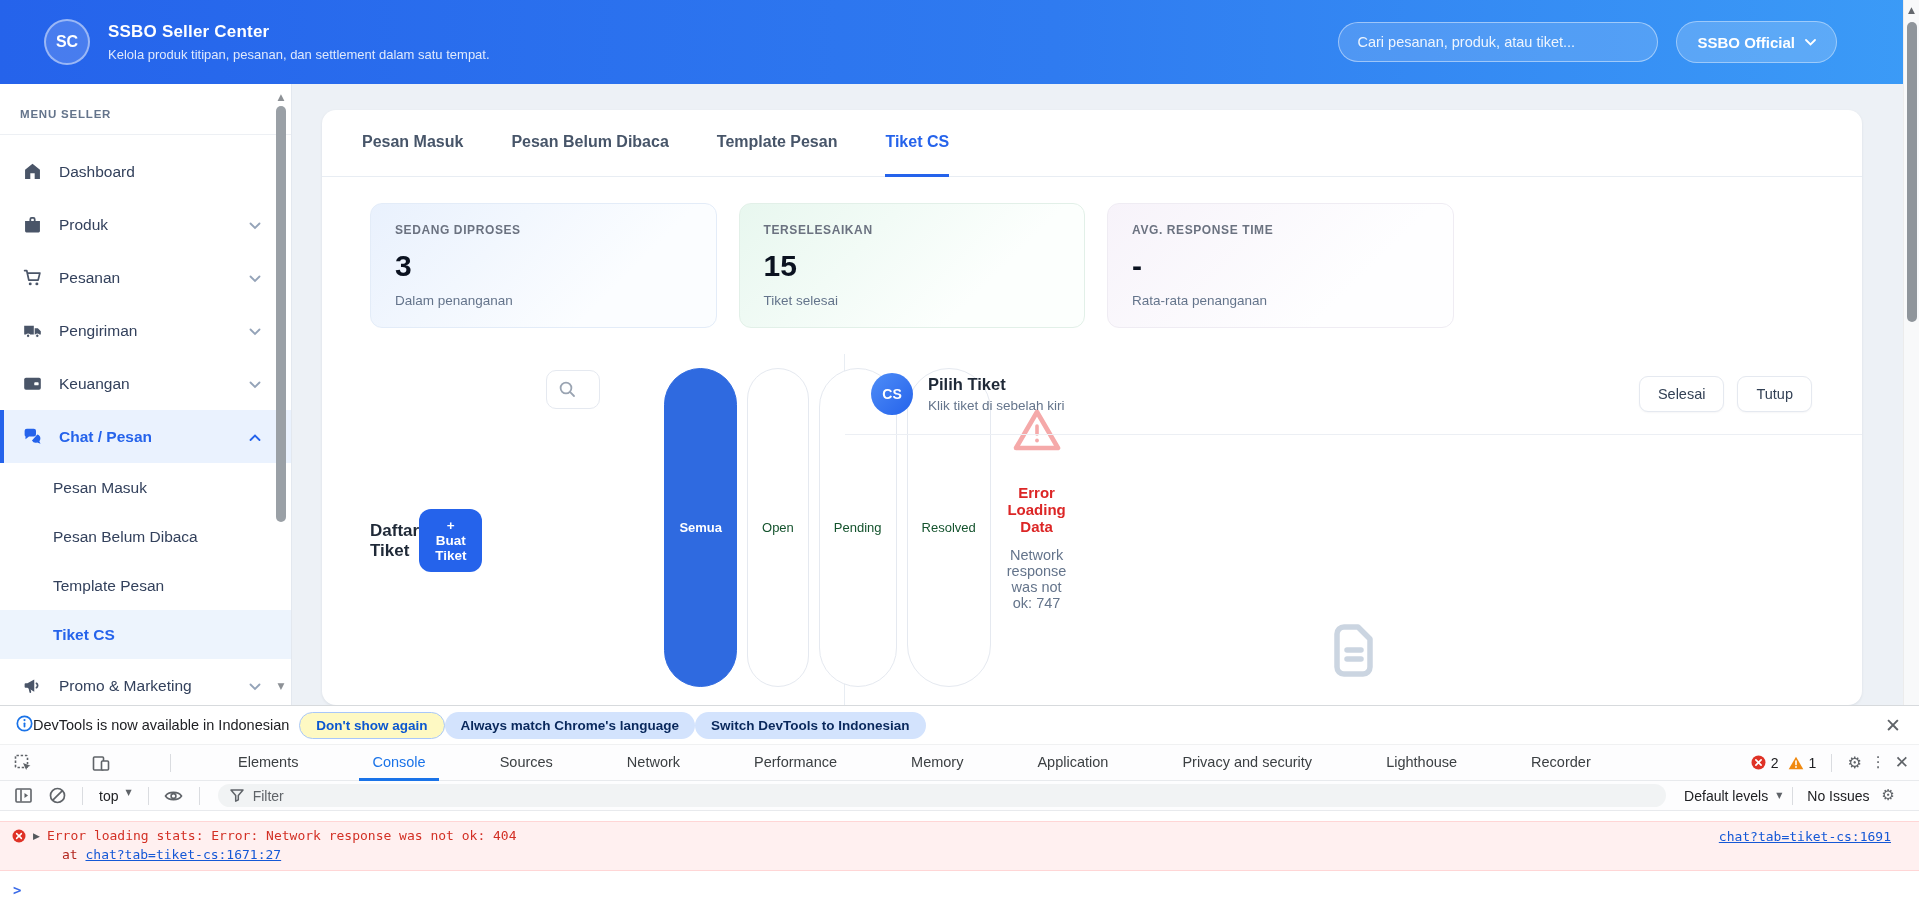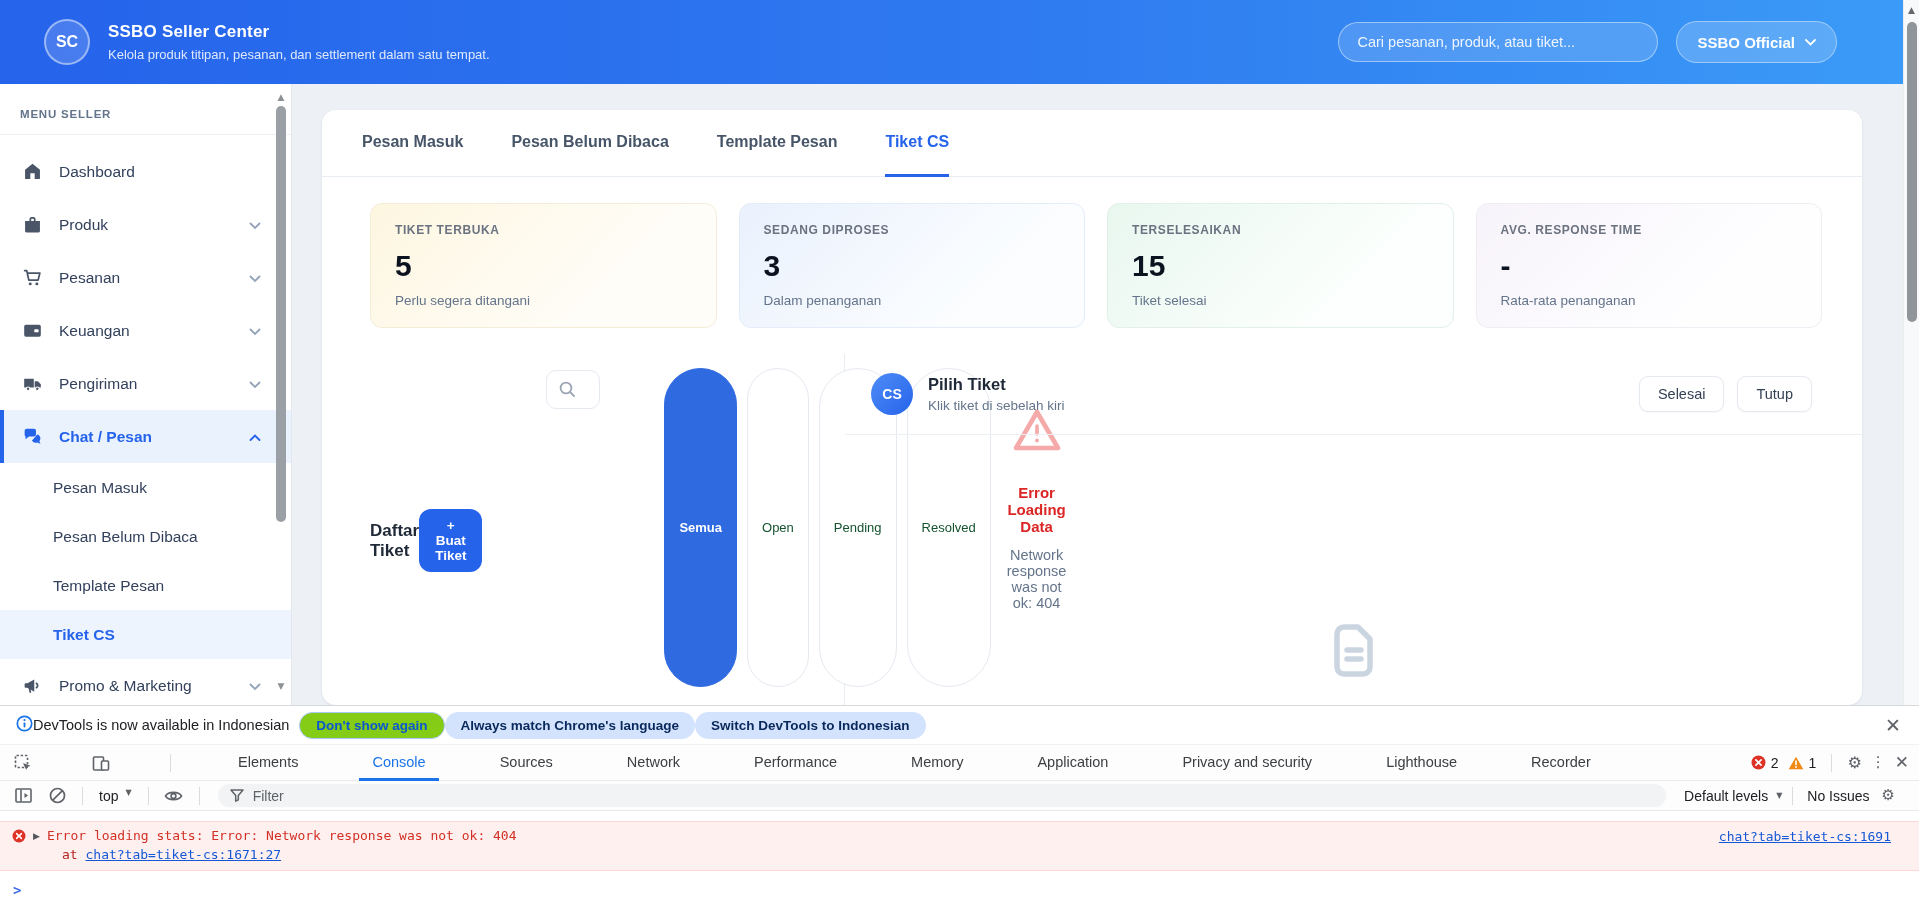--- a/index.html
+++ b/index.html
@@ -87,21 +87,21 @@
   
   .page-scroll { position:absolute; top:0; right:0; width:16px; height:705px; background:#f8f9fa; border-left:1px solid #ececec; z-index:20; }
   .ps-arrow { position:absolute; left:0; width:15px; text-align:center; color:#64686d; font-size:9px; font-family:"DejaVu Sans",sans-serif; }
   .ps-thumb { position:absolute; left:2.5px; width:10px; border-radius:5px; background:#8f959b; top:22px; height:300px; }
 
   
   .devtools { height:208px; flex:0 0 208px; background:#fff; border-top:1px solid #d7dadd; position:relative; color:#202124; }
   .dt-banner { height:38px; display:flex; align-items:center; padding:0 18px 0 16px; gap:0; }
   .dt-banner .msg { font-size:14.5px; color:#202124; margin-right:10px; }
   .pill-btn { height:27px; border-radius:999px; font-size:13.5px; font-weight:bold; padding:0 16px; cursor:pointer; font-family:"Liberation Sans",sans-serif; }
-  .pill-outline { background:#84cc16; border:1px solid #a8c7fa; color:#0b57d0; }
+  .pill-outline { background:#fef9c3; border:1px solid #a8c7fa; color:#0b57d0; }
   .pill-tonal { background:#d3e3fd; border:none; color:#09285c; }
   .dt-close { margin-left:auto; color:#5f6368; font-size:19px; cursor:pointer; line-height:1; }
 
   .dt-tabbar { height:37px; display:flex; align-items:center; border-top:1px solid #f0f1f2; border-bottom:1px solid #e8eaed; padding:0 10px 0 8px; background:#fdfdfe;gap:48px; }
   .tb-iconbtn { width:30px; height:27px; display:flex; align-items:center; justify-content:center; cursor:pointer; }
   .tb-sep { width:1px; height:18px; background:#dadce0; margin:0 6px; }
   .dt-tab { height:100%; display:flex; align-items:center; padding:0 13px; font-size:14.5px; color:#3c4043; border-bottom:3px solid transparent; margin-bottom:-1px; cursor:pointer; white-space:nowrap; }
   .dt-tab.active { color:#1a73e8; border-bottom-color:#1a73e8; }
   .dt-right { margin-left:auto; display:flex; align-items:center; gap:9px; }
   .count-badge { display:flex; align-items:center; gap:5px; font-size:14px; color:#202124; cursor:pointer; }
@@ -186,39 +186,39 @@
             </span>
           <span>Pesanan</span>
           <span class="ni-chev"><svg width="12" height="8" viewBox="0 0 12 8">
                 <polyline points="1.5,1.5 6,6 10.5,1.5" fill="none" stroke="currentColor" stroke-width="1.8" stroke-linecap="round"></polyline>
               </svg></span>
         </div>
 
         <div class="nav-item">
           <span class="ni-icon">
               <svg width="21" height="21" viewBox="0 0 24 24">
-                <rect class="icon-fill" x="2.5" y="5.5" width="19" height="13.5" rx="2"></rect>
-                <rect x="14" y="10.5" width="5" height="3.5" rx="1" fill="#fff"></rect>
-              </svg>
-            </span>
-          <span>Keuangan</span>
-          <span class="ni-chev"><svg width="12" height="8" viewBox="0 0 12 8">
-                <polyline points="1.5,1.5 6,6 10.5,1.5" fill="none" stroke="currentColor" stroke-width="1.8" stroke-linecap="round"></polyline>
-              </svg></span>
-        </div>
-
-        <div class="nav-item">
-          <span class="ni-icon">
-              <svg width="21" height="21" viewBox="0 0 24 24">
                 <path class="icon-fill" d="M2.5 6.5h11v10h-11zM14.5 9.5h3.6l3.4 3.4v3.6h-7z"></path>
                 <circle cx="7" cy="18" r="2" fill="#4a5568" stroke="#fff" stroke-width="1.2"></circle>
                 <circle cx="17.5" cy="18" r="2" fill="#4a5568" stroke="#fff" stroke-width="1.2"></circle>
               </svg>
             </span>
           <span>Pengiriman</span>
+          <span class="ni-chev"><svg width="12" height="8" viewBox="0 0 12 8">
+                <polyline points="1.5,1.5 6,6 10.5,1.5" fill="none" stroke="currentColor" stroke-width="1.8" stroke-linecap="round"></polyline>
+              </svg></span>
+        </div>
+
+        <div class="nav-item">
+          <span class="ni-icon">
+              <svg width="21" height="21" viewBox="0 0 24 24">
+                <rect class="icon-fill" x="2.5" y="5.5" width="19" height="13.5" rx="2"></rect>
+                <rect x="14" y="10.5" width="5" height="3.5" rx="1" fill="#fff"></rect>
+              </svg>
+            </span>
+          <span>Keuangan</span>
           <span class="ni-chev"><svg width="12" height="8" viewBox="0 0 12 8">
                 <polyline points="1.5,1.5 6,6 10.5,1.5" fill="none" stroke="currentColor" stroke-width="1.8" stroke-linecap="round"></polyline>
               </svg></span>
         </div>
 
         <div class="nav-item active">
           <span class="ni-icon">
               <svg width="21" height="21" viewBox="0 0 24 24">
                 <path fill="#2563eb" d="M3 5.5A2.5 2.5 0 0 1 5.5 3h8A2.5 2.5 0 0 1 16 5.5v4a2.5 2.5 0 0 1-2.5 2.5H8l-4 3.2V12A2.5 2.5 0 0 1 3 9.5z"></path>
                 <path fill="#2563eb" d="M12 13.5h6.5a2.5 2.5 0 0 0 2.5-2.5v0a2.5 2.5 0 0 1 0 .4v5.1a2 2 0 0 1-2 2h-1l3 2.8v-2.8" opacity=".0"></path>
@@ -269,25 +269,20 @@
       <div class="card">
 
         <div class="tabs">
           <div class="tab">Pesan Masuk</div>
           <div class="tab">Pesan Belum Dibaca</div>
           <div class="tab">Template Pesan</div>
           <div class="tab active">Tiket CS</div>
         </div>
 
         <div class="stats">
-          <div class="stat s0">
-            <div class="lbl">TIKET TERBUKA</div>
-            <div class="val">5</div>
-            <div class="dsc">Perlu segera ditangani</div>
-          </div>
           <div class="stat s1">
             <div class="lbl">SEDANG DIPROSES</div>
             <div class="val">3</div>
             <div class="dsc">Dalam penanganan</div>
           </div>
           <div class="stat s2">
             <div class="lbl">TERSELESAIKAN</div>
             <div class="val">15</div>
             <div class="dsc">Tiket selesai</div>
           </div>
@@ -319,21 +314,21 @@
               <button class="chip">Resolved</button>
             </div>
             <div class="list-divider"></div>
             <div class="error-state">
               <span><svg width="56" height="50" viewBox="0 0 56 50">
                     <path d="M28 6 L49 42 H7 Z" fill="none" stroke="#f5a9a9" stroke-width="4.6" stroke-linejoin="round"></path>
                     <line x1="28" y1="20" x2="28" y2="28" stroke="#f5a9a9" stroke-width="3.6" stroke-linecap="round"></line>
                     <circle cx="28" cy="34.5" r="1.9" fill="#f5a9a9"></circle>
                   </svg></span>
               <div class="err-title">Error Loading Data</div>
-              <div class="err-msg">Network response was not ok: 404</div>
+              <div class="err-msg">Network response was not ok: 747</div>
             </div>
           </section>
 
           <section class="detail-panel">
             <div class="detail-head">
               <div class="cs-avatar">CS</div>
               <div>
                 <div class="d-title">Pilih Tiket</div>
                 <div class="d-sub">Klik tiket di sebelah kiri</div>
               </div>

